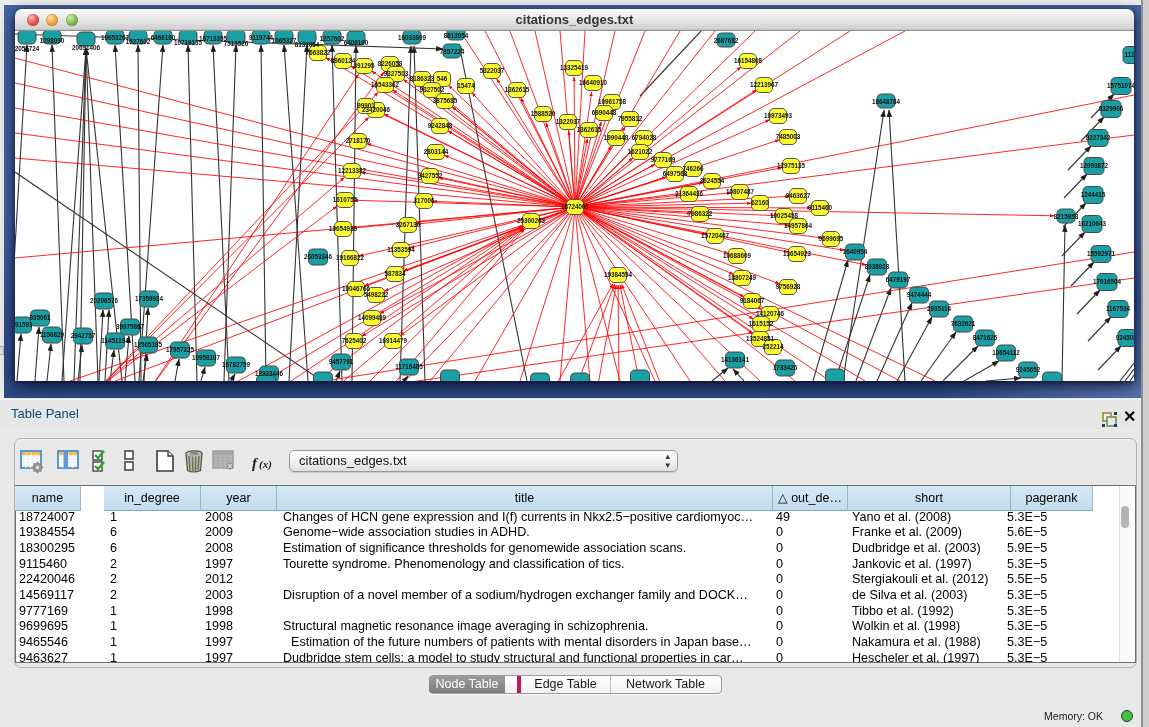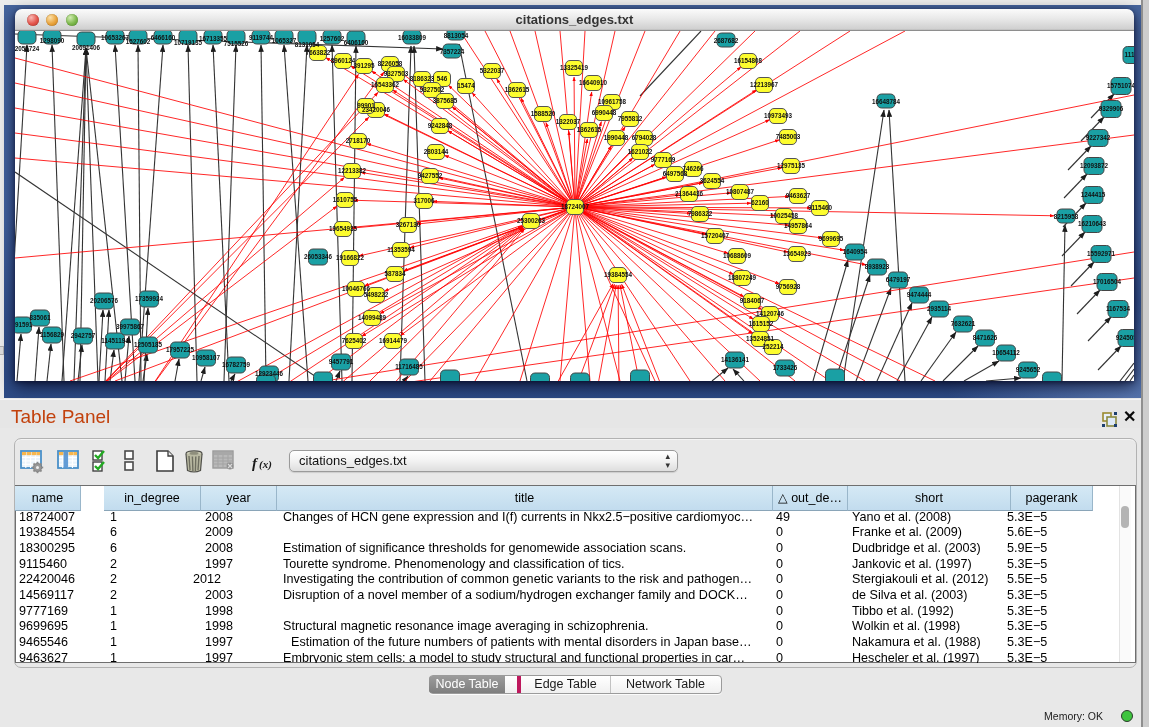--- a/index.html
+++ b/index.html
@@ -9,21 +9,21 @@
 #netwin{left:15px;top:9px;width:1119px;height:372px;border-radius:7px 7px 0 0;box-shadow:0 5px 16px rgba(0,0,25,.75),0 1px 4px rgba(0,0,30,.5)}
 #titlebar{left:0;top:0;width:1119px;height:22px;border-radius:7px 7px 0 0;background:linear-gradient(180deg,#fbfbfb 0%,#e9e9e9 45%,#d0d0d0 95%,#b8b8b8 100%);border-bottom:1px solid #8e8e8e}
 #title{width:100%;text-align:center;font-size:13px;font-weight:bold;color:#343434;line-height:22px}
 .light{top:4.5px;width:12px;height:12px;border-radius:50%}
 #canvas{left:0;top:22px;width:1119px;height:350px;background:#fff;overflow:hidden}
 
 #rline{left:1141px;top:0;width:2px;height:727px;background:#8f8f8f}
 #rstrip{left:1143px;top:0;width:6px;height:727px;background:#cdcdcd}
 
 #tpbar{left:0;top:399px;width:1141px;height:29px;background:#e6e6e6;border-top:1px solid #f5f5f5}
-#tptitle{left:11px;top:6px;font-size:19px;color:#c2410c}
+#tptitle{left:11px;top:6px;font-size:13px;color:#0c4a6e}
 #bottom{left:0;top:428px;width:1141px;height:299px;background:#e8e8e8}
 #panel{left:14px;top:438px;width:1123px;height:230px;background:#e8e8e8;border:1px solid #b2b2b2;border-radius:7px;box-shadow:inset 0 1px 0 #f4f4f4}
 #combo{left:289px;top:450px;width:389px;height:22px;border:1px solid #9a9a9a;border-radius:5px;background:linear-gradient(180deg,#ffffff,#f2f2f2 50%,#dedede);box-shadow:0 1px 1px rgba(0,0,0,.12);font-size:13px;color:#111;line-height:20px;padding-left:9px}
 #combo .ud{position:absolute;right:7px;top:1px;font-size:9px;color:#333;line-height:9px;text-align:center}
 
 #tbl{left:15px;top:485px;width:1121px;height:178px;background:#fff;border:1px solid #6f6f6f}
 .hcell{position:absolute;top:0;height:25px;background:linear-gradient(180deg,#d5e9f5,#c2dcee);border-right:1px solid #99b6ca;border-bottom:1px solid #8aa5b8;font-size:12.5px;color:#000;text-align:center;line-height:25px}
 .trow{position:absolute;width:1100px;height:15.7px;font-size:12.6px;color:#000}
 .trow span{position:absolute;top:0;line-height:15.7px;white-space:nowrap}
 .clip{overflow:hidden}
@@ -656,20 +656,21 @@
         <span style="left:190px">2008</span>
         <span style="left:268px;width:490px" class="clip">Changes of HCN gene expression and I(f) currents in Nkx2.5−positive cardiomyoc…</span>
         <span style="left:761px">49</span>
         <span style="left:837px">Yano et al. (2008)</span>
         <span style="left:992px">5.3E−5</span>
       </div>
       <div class="trow" style="top:39.2px">
         <span style="left:4px">19384554</span>
         <span style="left:95px">6</span>
         <span style="left:190px">2009</span>
+        <span style="left:268px;width:490px" class="clip">Genome−wide association studies in ADHD.</span>
         <span style="left:761px">0</span>
         <span style="left:837px">Franke et al. (2009)</span>
         <span style="left:992px">5.6E−5</span>
       </div>
       <div class="trow" style="top:54.9px">
         <span style="left:4px">18300295</span>
         <span style="left:95px">6</span>
         <span style="left:190px">2008</span>
         <span style="left:268px;width:490px" class="clip">Estimation of significance thresholds for genomewide association scans.</span>
         <span style="left:761px">0</span>
@@ -681,22 +682,21 @@
         <span style="left:95px">2</span>
         <span style="left:190px">1997</span>
         <span style="left:268px;width:490px" class="clip">Tourette syndrome. Phenomenology and classification of tics.</span>
         <span style="left:761px">0</span>
         <span style="left:837px">Jankovic et al. (1997)</span>
         <span style="left:992px">5.3E−5</span>
       </div>
       <div class="trow" style="top:86.3px">
         <span style="left:4px">22420046</span>
         <span style="left:95px">2</span>
-        <span style="left:178px">2012</span>
-        <span style="left:268px;width:490px" class="clip">Investigating the contribution of common genetic variants to the risk and pathogen…</span>
+        <span style="left:190px">2012</span>
         <span style="left:761px">0</span>
         <span style="left:837px">Stergiakouli et al. (2012)</span>
         <span style="left:992px">5.5E−5</span>
       </div>
       <div class="trow" style="top:102.0px">
         <span style="left:4px">14569117</span>
         <span style="left:95px">2</span>
         <span style="left:190px">2003</span>
         <span style="left:268px;width:490px" class="clip">Disruption of a novel member of a sodium/hydrogen exchanger family and DOCK…</span>
         <span style="left:761px">0</span>
@@ -726,21 +726,21 @@
         <span style="left:190px">1997</span>
         <span style="left:276px;width:490px" class="clip">Estimation of the future numbers of patients with mental disorders in Japan base…</span>
         <span style="left:761px">0</span>
         <span style="left:837px">Nakamura et al. (1988)</span>
         <span style="left:992px">5.3E−5</span>
       </div>
       <div class="trow" style="top:164.8px">
         <span style="left:4px">9463627</span>
         <span style="left:95px">1</span>
         <span style="left:190px">1997</span>
-        <span style="left:268px;width:490px" class="clip">Embryonic stem cells: a model to study structural and functional properties in car…</span>
+        <span style="left:268px;width:490px" class="clip">Dudbridge stem cells: a model to study structural and functional properties in car…</span>
         <span style="left:761px">0</span>
         <span style="left:837px">Hescheler et al. (1997)</span>
         <span style="left:992px">5.3E−5</span>
       </div>
     </div>
   <div class="abs" id="vsb"></div>
   <div class="abs" id="vsbthumb"></div>
   <div class="abs" id="tabs"></div>
   <div class="abs tab" id="tab1" style="left:429px;top:676px">Node Table</div>
   <div class="abs tab" id="tab2" style="left:517px;top:676px">Edge Table</div>

